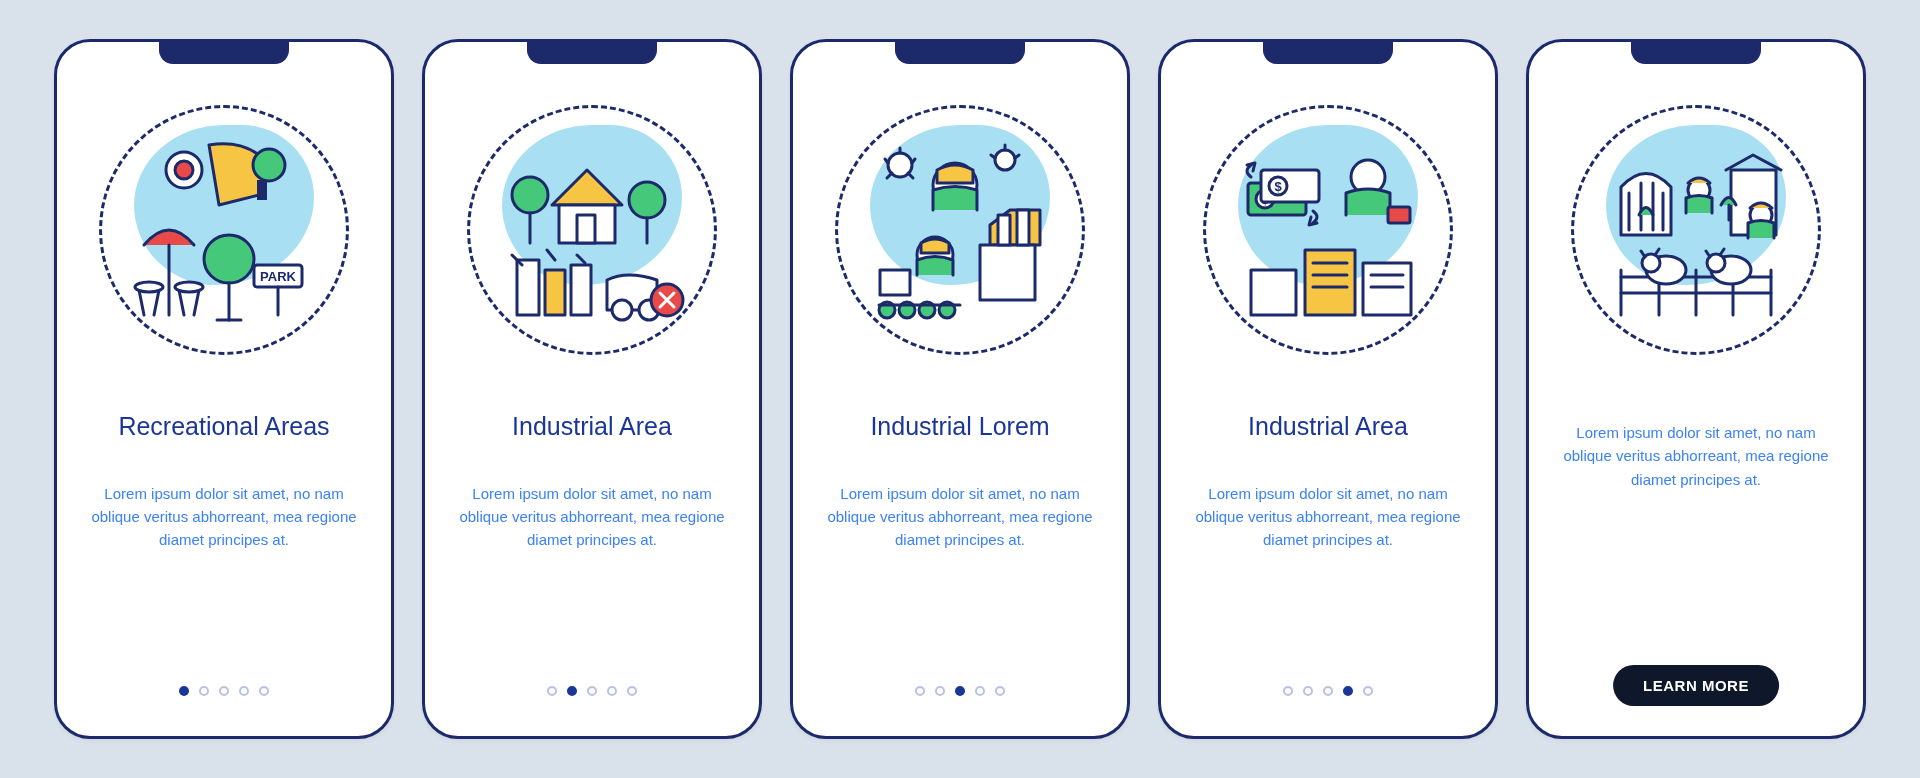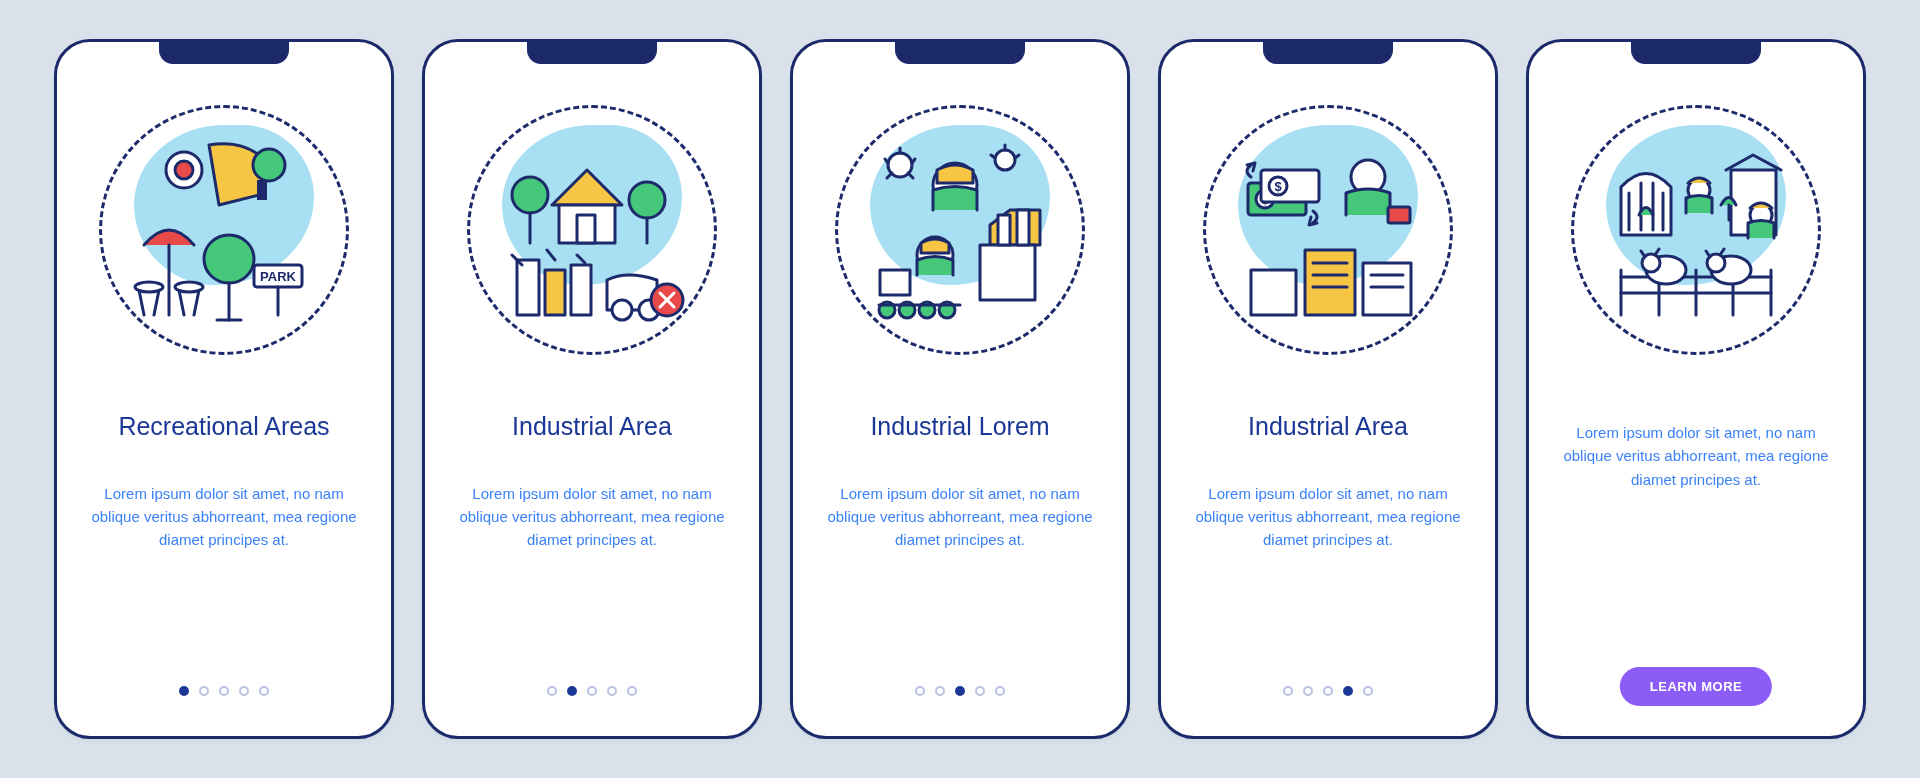--- a/index.html
+++ b/index.html
@@ -98,23 +98,23 @@
   }
   .dot.active {
     background: #1a3696;
     border-color: #1a3696;
   }
   .cta {
     position: absolute;
     bottom: 30px;
     left: 50%;
     transform: translateX(-50%);
-    background: #8b5cf6;
+    background: #0f172a;
     color: #fff;
-    font-size: 13px;
+    font-size: 15px;
     font-weight: 700;
     letter-spacing: 0.5px;
     padding: 12px 30px;
     border-radius: 24px;
     border: none;
     cursor: pointer;
   }
 </style>
 </head>
 <body>

